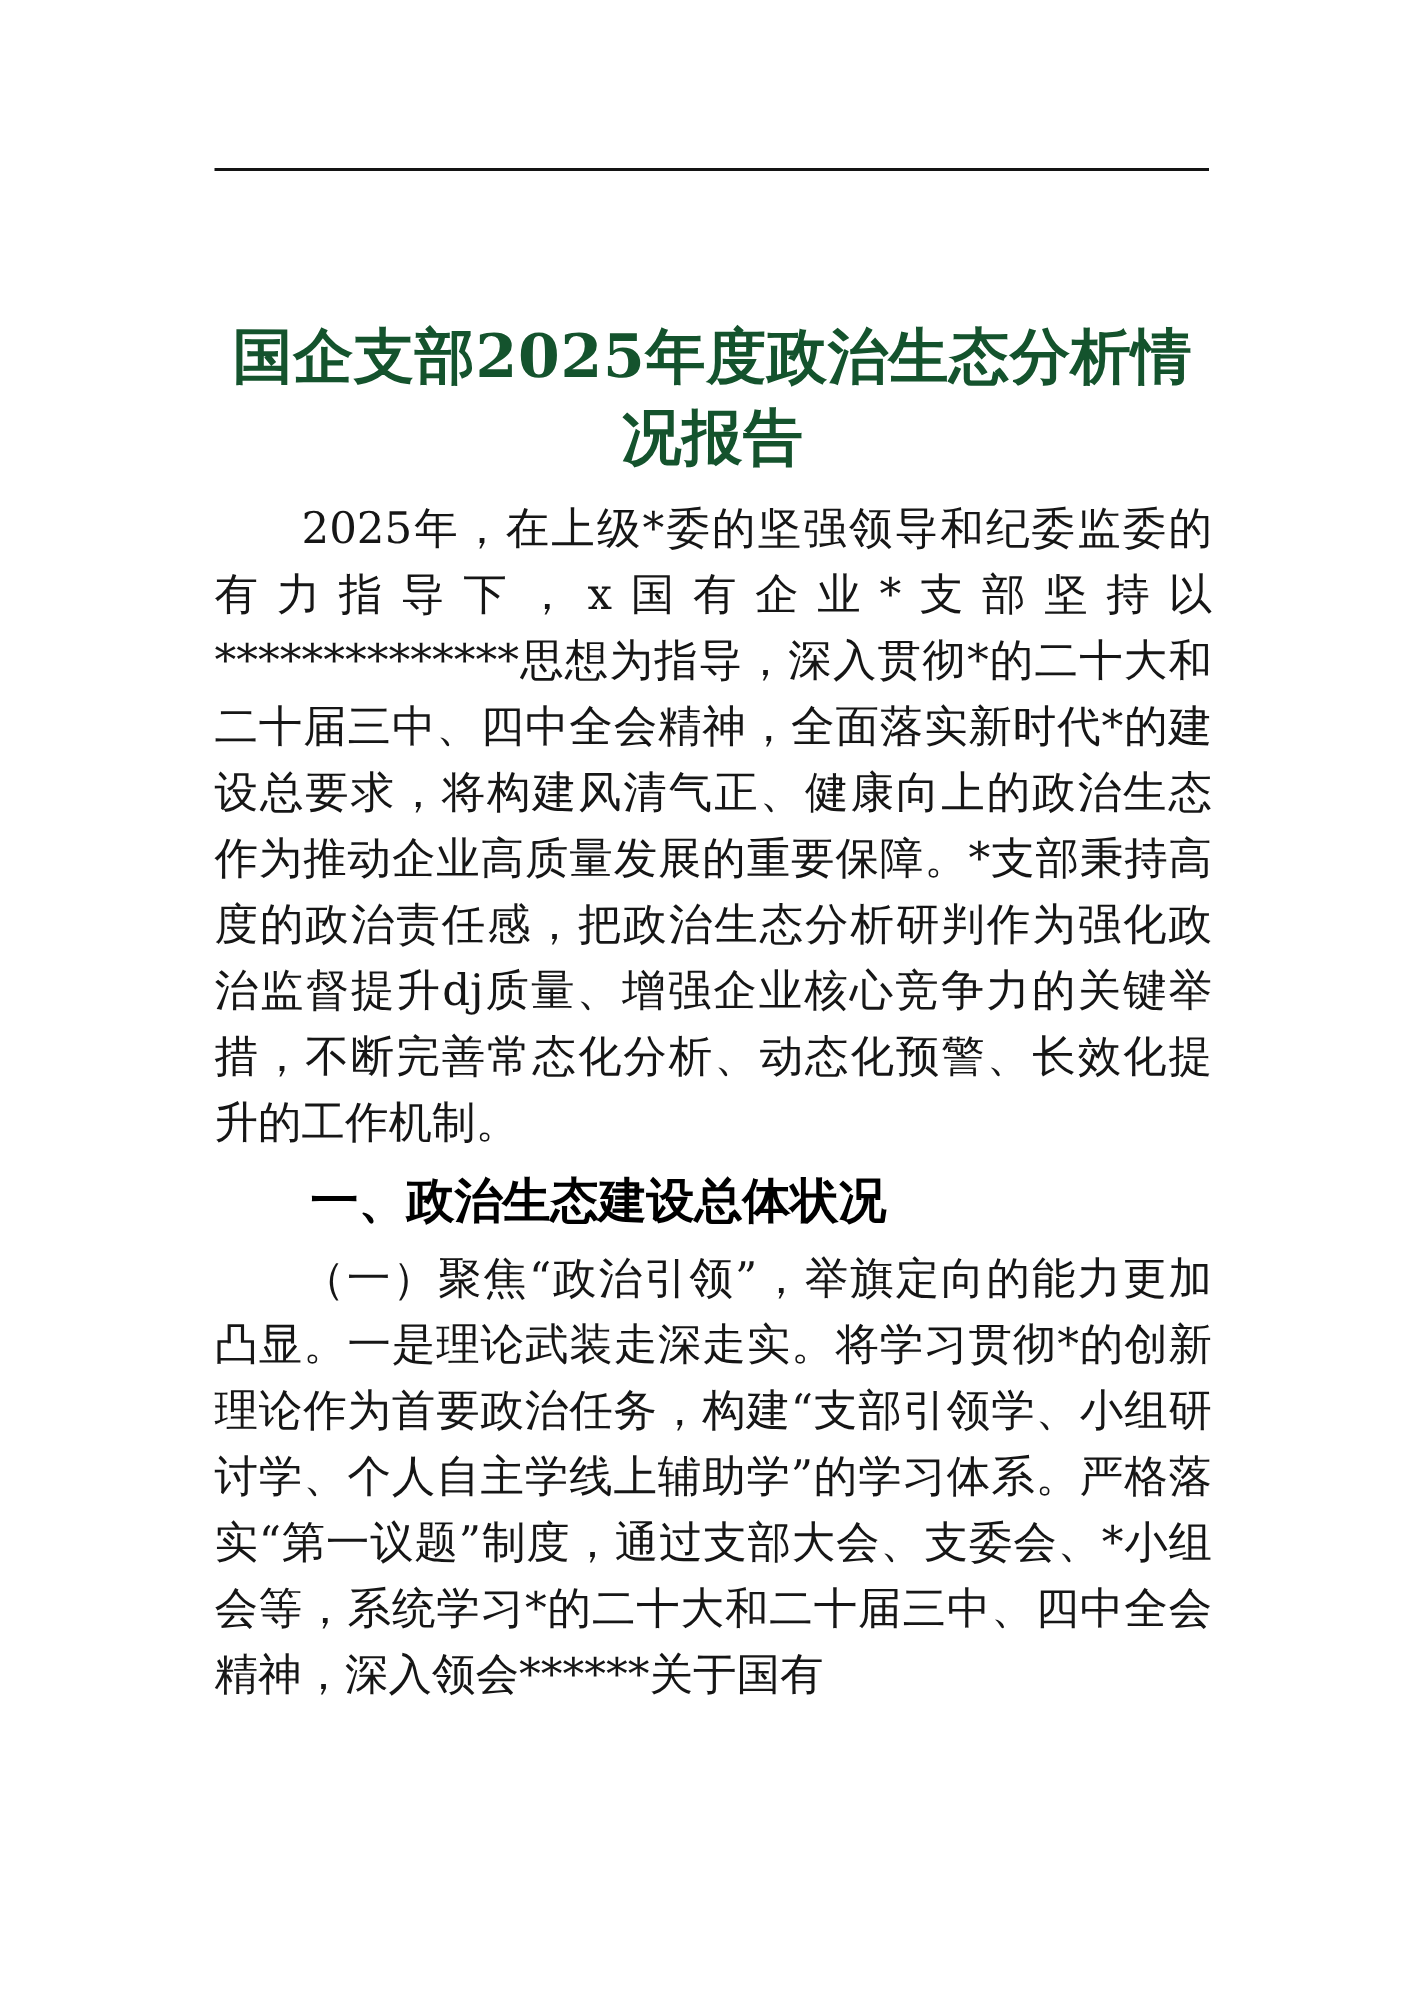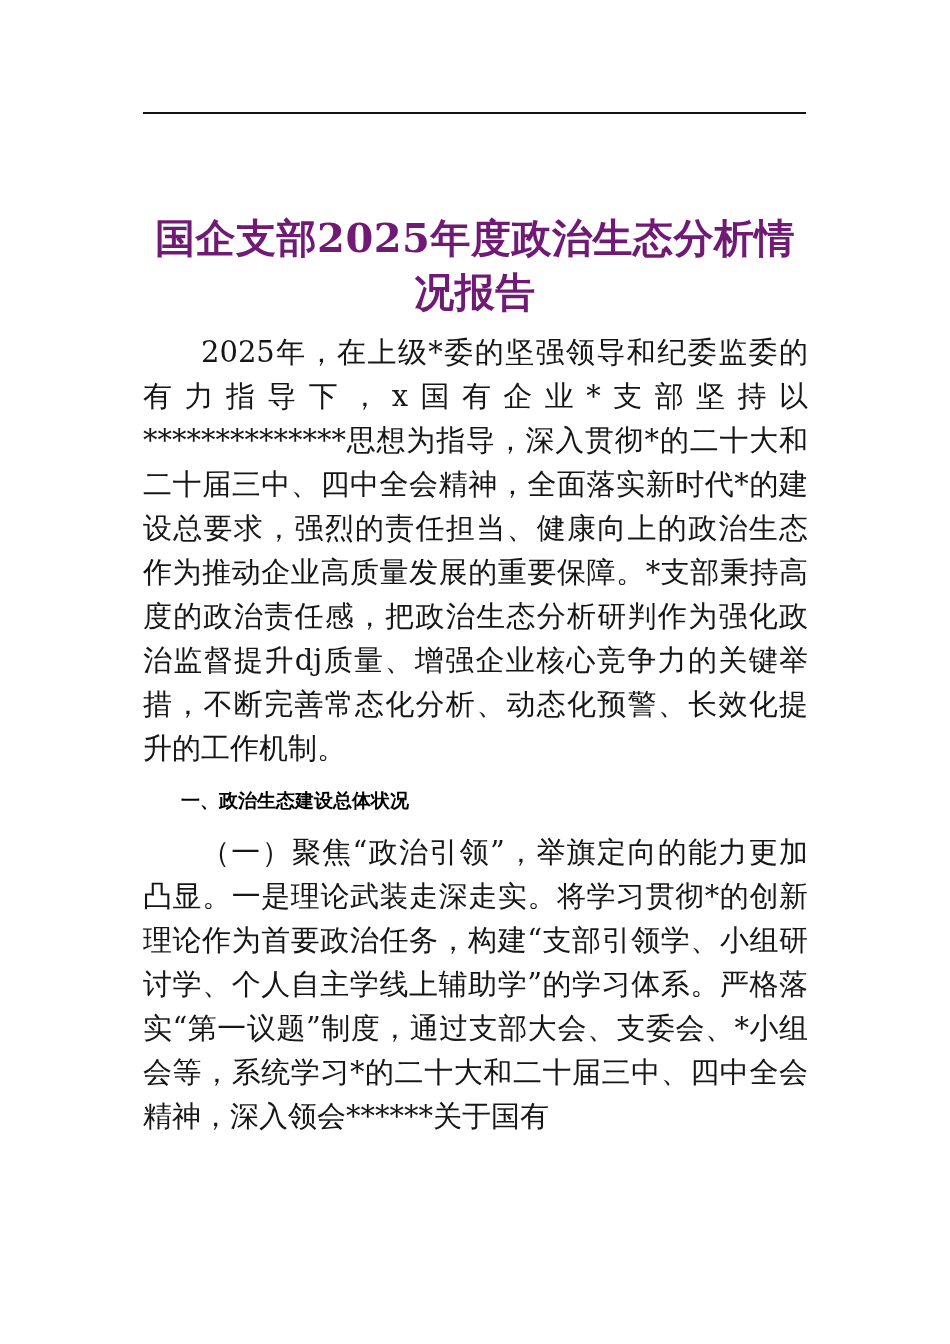--- a/index.html
+++ b/index.html
@@ -26,21 +26,21 @@
   }
   .doc-title {
     position: absolute;
     left: 140px;
     top: 184px;
     width: 670px;
     text-align: center;
     font-size: 40px;
     font-weight: bold;
     line-height: 1.35;
-    color: #701a75;
+    color: #14532d;
     letter-spacing: 0.5px;
   }
   .doc-body {
     position: absolute;
     left: 143px;
     top: 330px;
     width: 665px;
     font-size: 29px;
     line-height: 44px;
     text-align: justify;
@@ -53,29 +53,29 @@
   .doc-body .para + .para,
   .doc-body .heading1 + .para,
   .doc-body .para + .heading1 {
     margin-top: 8px;
   }
   .doc-body .heading1 {
     margin: 0;
     text-indent: 2em;
     font-family: "DejaVu Sans", "Liberation Sans", sans-serif;
     font-weight: bold;
-    font-size: 19px;
+    font-size: 32px;
     line-height: 44px;
     color: #000000;
   }
 </style>
 </head>
 <body>
 
 <div class="page">
   <div class="header-rule"></div>
   <h1 class="doc-title">国企支部2025年度政治生态分析情况报告</h1>
   <div class="doc-body">
-      <p class="para">2025年，在上级*委的坚强领导和纪委监委的有力指导下，x国有企业*支部坚持以**************思想为指导，深入贯彻*的二十大和二十届三中、四中全会精神，全面落实新时代*的建设总要求，强烈的责任担当、健康向上的政治生态作为推动企业高质量发展的重要保障。*支部秉持高度的政治责任感，把政治生态分析研判作为强化政治监督提升dj质量、增强企业核心竞争力的关键举措，不断完善常态化分析、动态化预警、长效化提升的工作机制。</p>
+      <p class="para">2025年，在上级*委的坚强领导和纪委监委的有力指导下，x国有企业*支部坚持以**************思想为指导，深入贯彻*的二十大和二十届三中、四中全会精神，全面落实新时代*的建设总要求，将构建风清气正、健康向上的政治生态作为推动企业高质量发展的重要保障。*支部秉持高度的政治责任感，把政治生态分析研判作为强化政治监督提升dj质量、增强企业核心竞争力的关键举措，不断完善常态化分析、动态化预警、长效化提升的工作机制。</p>
       <p class="heading1">一、政治生态建设总体状况</p>
       <p class="para">（一）聚焦“政治引领”，举旗定向的能力更加凸显。一是理论武装走深走实。将学习贯彻*的创新理论作为首要政治任务，构建“支部引领学、小组研讨学、个人自主学线上辅助学”的学习体系。严格落实“第一议题”制度，通过支部大会、支委会、*小组会等，系统学习*的二十大和二十届三中、四中全会精神，深入领会******关于国有</p>
     </div>
 </div>
 
 </body></html>

